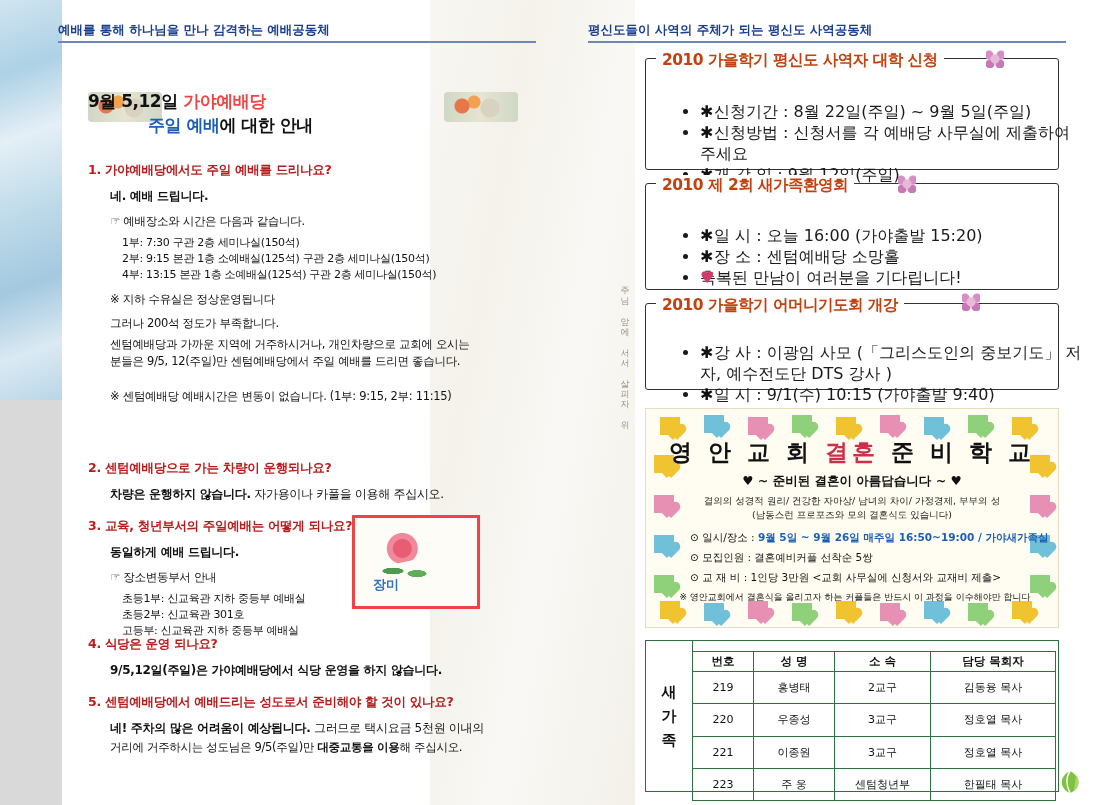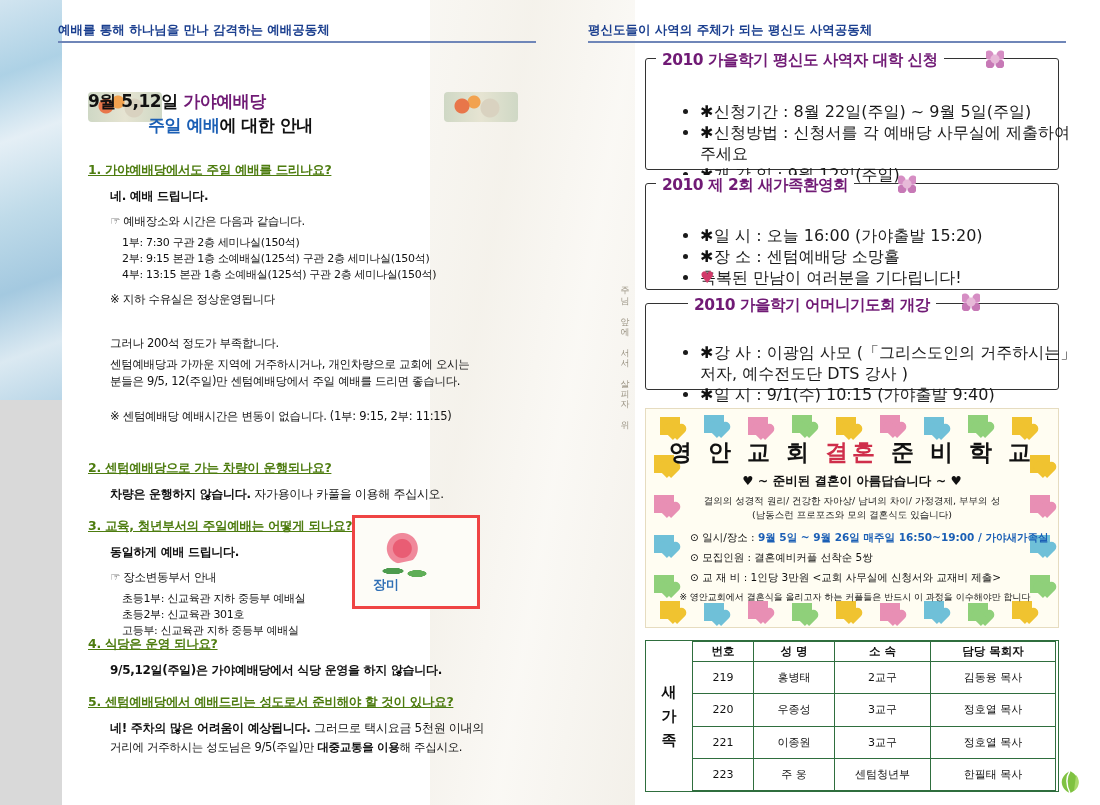--- a/index.html
+++ b/index.html
@@ -58,30 +58,30 @@
       linear-gradient(90deg,#cfd8c5 0%,#e6e4d2 50%,#cfd8c5 100%);
     border-radius:4px;
   }
   #flower-left{left:0;}
   #flower-right{left:356px;}
   .title-l1{
     position:absolute;left:88px;top:90px;width:260px;text-align:left;
     font-size:17px;font-weight:bold;color:#111;letter-spacing:-.5px;
   }
   .title-l1 .date{color:#111;}
-  .title-l1 .hl{color:#701a75;}
+  .title-l1 .hl{color:#ef4444;}
   .title-l2{
     position:absolute;left:148px;top:114px;width:260px;
     font-size:17px;font-weight:bold;letter-spacing:-.5px;
   }
   .title-l2 .hl2{color:#1b5fb5;}
   .title-l2 .rest{color:#111;margin-top:9px;}
 
   .qa{position:absolute;left:88px;width:450px;}
-  .q{font-size:12.5px;font-weight:bold;color:#4d7c0f;letter-spacing:-.3px;text-decoration:underline;}
+  .q{font-size:12.5px;font-weight:bold;color:#b91c1c;letter-spacing:-.3px;}
   .a{font-size:12px;font-weight:bold;color:#111;margin-top:9px;margin-left:22px;letter-spacing:-.3px;}
   .a .norm{font-weight:normal;}
   .note{font-size:11.5px;color:#111;margin-left:22px;margin-top:9px;letter-spacing:-.3px;}
   .small{font-size:11px;color:#111;margin-left:34px;line-height:16px;letter-spacing:-.3px;}
   .para{font-size:11.5px;color:#111;margin-left:22px;margin-top:9px;line-height:17px;letter-spacing:-.3px;}
 
   .rose-box{
     position:absolute;left:352px;top:515px;width:122px;height:88px;
     background:#fdfcf7;border:3px solid #ef4444;
   }
@@ -91,21 +91,21 @@
   .rose-leaf{position:absolute;left:20px;top:40px;width:60px;height:26px;
     background:radial-gradient(ellipse at 30% 50%,#4d9b4e 0 10px,rgba(0,0,0,0) 11px),
                radial-gradient(ellipse at 70% 60%,#5fae57 0 9px,rgba(0,0,0,0) 10px);}
   .rose-text{position:absolute;left:18px;top:58px;font-size:13px;color:#2f6fb5;font-weight:bold;}
 
   
   .rbox{
     position:absolute;border:1.6px solid #333;border-radius:3px;background:#fff;
   }
   .rbox-title{
-    position:absolute;font-size:15.5px;font-weight:bold;color:#701a75;letter-spacing:-.5px;
+    position:absolute;font-size:15.5px;font-weight:bold;color:#c2410c;letter-spacing:-.5px;
     background:#fff;padding:0 6px;
   }
   .rflower{
     position:absolute;width:18px;height:18px;
     background:
       radial-gradient(circle at 9px 9px,#e7b9d8 0 4px,rgba(0,0,0,0) 5px),
       radial-gradient(circle at 3px 5px,#d68ec4 0 4px,rgba(0,0,0,0) 5px),
       radial-gradient(circle at 15px 5px,#d68ec4 0 4px,rgba(0,0,0,0) 5px),
       radial-gradient(circle at 4px 14px,#c779b6 0 4px,rgba(0,0,0,0) 5px),
       radial-gradient(circle at 14px 14px,#c779b6 0 4px,rgba(0,0,0,0) 5px);
@@ -145,21 +145,21 @@
 
   
   .tbl-wrap{position:absolute;left:645px;top:640px;width:412px;height:150px;
     border:1.5px solid #2f6e3e;}
   .tbl-side{
     position:absolute;left:0;top:0;width:46px;height:100%;
     border-right:1.5px solid #2f6e3e;
     display:flex;flex-direction:column;align-items:center;justify-content:center;
     font-size:15px;font-weight:bold;color:#111;line-height:24px;
   }
-  table{position:absolute;left:46px;top:0;width:364px;height:100%;border-collapse:collapse;}
+  table{position:absolute;left:46px;top:10px;width:364px;height:100%;border-collapse:collapse;}
   th,td{border:1px solid #2f6e3e;font-size:11px;text-align:center;color:#111;padding:2px 0;}
   th{background:#fff;font-weight:bold;font-size:11.5px;}
 
   .leaf-logo{position:absolute;right:16px;bottom:10px;width:28px;height:26px;}
 </style>
 </head>
 <body>
 
 <div class="bg-left-photo"></div>
 <div class="bg-left-grey"></div>
@@ -190,21 +190,21 @@
 <div class="qa" style="top:162px;">
   <div class="q">1. 가야예배당에서도 주일 예배를 드리나요?</div>
   <div class="a">네. 예배 드립니다.</div>
   <div class="note">☞ 예배장소와 시간은 다음과 같습니다.</div>
   <div class="small" style="margin-top:6px;">
     <div>1부: 7:30    구관 2층 세미나실(150석)</div>
     <div>2부: 9:15    본관 1층 소예배실(125석) 구관 2층 세미나실(150석)</div>
     <div>4부: 13:15   본관 1층 소예배실(125석) 구관 2층 세미나실(150석)</div>
   </div>
   <div class="note" style="">※ 지하 수유실은 정상운영됩니다</div>
-  <div class="para" style="margin-top:28px;">그러나 200석 정도가 부족합니다.</div>
+  <div class="para" style="margin-top:8px;">그러나 200석 정도가 부족합니다.</div>
   <div class="para" style="white-space:pre-line;margin-top:4px;">센텀예배당과 가까운 지역에 거주하시거나, 개인차량으로 교회에 오시는
 분들은 9/5, 12(주일)만 센텀예배당에서 주일 예배를 드리면 좋습니다.</div>
   <div class="note" style="margin-top:19px;">※ 센텀예배당 예배시간은 변동이 없습니다. (1부: 9:15, 2부: 11:15)</div>
 </div>
 
 <div class="qa" style="top:460px;">
   <div class="q">2. 센텀예배당으로 가는 차량이 운행되나요?</div>
   <div class="a"><span>차량은 운행하지 않습니다.</span><span class="norm"> 자가용이나 카풀을 이용해 주십시오.</span></div>
 </div>
 
@@ -248,24 +248,24 @@
 <div class="rbox" style="left:645px;top:183px;width:412px;height:105px;"></div>
 <div class="rbox-title" style="left:656px;top:175px;">2010 제 2회 새가족환영회</div>
 <div class="rflower" style="left:898px;top:175px;"></div>
 <ul style="position:absolute;left:660px;top:210px;width:390px;">
   <li><span class="bullet">✱</span><span>일 시 : 오늘 16:00 (가야출발 15:20)</span></li>
   <li><span class="bullet">✱</span><span>장 소 : 센텀예배당 소망홀</span></li>
   <li><span class="bullet heart">♥</span><span>축복된 만남이 여러분을 기다립니다!</span></li>
 </ul>
 
 <div class="rbox" style="left:645px;top:303px;width:412px;height:85px;"></div>
-<div class="rbox-title" style="left:688px;top:295px;">2010 가을학기 어머니기도회 개강</div>
+<div class="rbox-title" style="left:656px;top:295px;">2010 가을학기 어머니기도회 개강</div>
 <div class="rflower" style="left:962px;top:293px;"></div>
 <ul style="position:absolute;left:660px;top:327px;width:392px;">
-  <li><span class="bullet">✱</span><span>강 사 : 이광임 사모 (「그리스도인의 거주하시는」 저자,  예수전도단 DTS 강사 )</span></li>
+  <li><span class="bullet">✱</span><span>강 사 : 이광임 사모 (「그리스도인의 중보기도」 저자,  예수전도단 DTS 강사 )</span></li>
   <li><span class="bullet">✱</span><span>일 시 : 9/1(수) 10:15 (가야출발 9:40)</span></li>
   <li><span class="bullet">✱</span><span>장 소 : 센텀예배당 소망홀</span></li>
 </ul>
 
 <div class="poster">
   <div class="heart" style="background:#f0c330;left:14px;top:8px;"></div>
   <div class="heart" style="background:#6fc0d8;left:58px;top:6px;"></div>
   <div class="heart" style="background:#e88fb4;left:102px;top:8px;"></div>
   <div class="heart" style="background:#8fd07a;left:146px;top:6px;"></div>
   <div class="heart" style="background:#f0c330;left:190px;top:8px;"></div>

